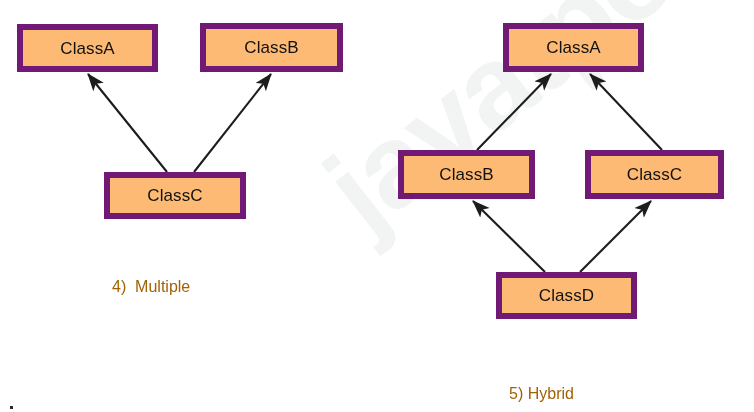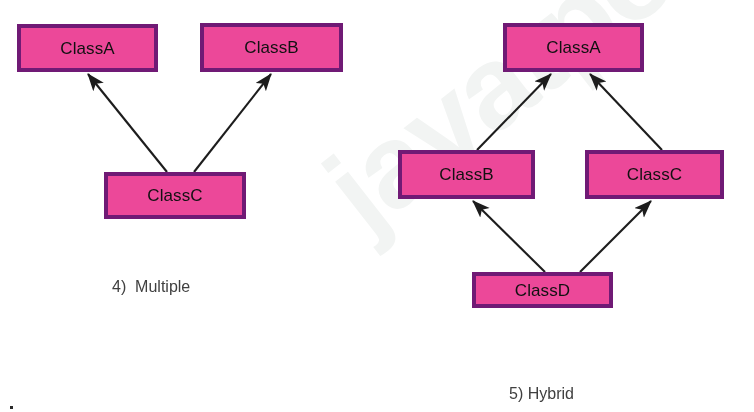--- a/index.html
+++ b/index.html
@@ -20,40 +20,40 @@
   .diagram-svg {
     position: absolute;
     left: 0;
     top: 0;
     width: 754px;
     height: 412px;
   }
   .class-box {
     position: absolute;
     box-sizing: border-box;
-    border: 4px solid #701a75;
-    background: #ec4899;
+    border: 6px solid #701a75;
+    background: #fdba74;
     display: flex;
     align-items: center;
     justify-content: center;
     z-index: 3;
   }
   .class-box-label {
     font-family: "Liberation Sans", sans-serif;
     font-size: 17px;
     color: #111111;
     letter-spacing: 0.1px;
     line-height: 1;
     white-space: nowrap;
   }
   .caption {
     position: absolute;
     font-family: "Liberation Sans", sans-serif;
     font-size: 16px;
-    color: #404040;
+    color: #a16207;
     white-space: pre;
     z-index: 3;
     line-height: 1;
   }
   .watermark {
     position: absolute;
     font-family: "Liberation Sans", sans-serif;
     font-size: 118px;
     font-weight: 700;
     color: #f2f4f3;
@@ -116,21 +116,21 @@
   </div>
 
   <div class="class-box" style="left:398px; top:150px; width:137px; height:49px;">
     <span class="class-box-label">ClassB</span>
   </div>
 
   <div class="class-box" style="left:585px; top:150px; width:139px; height:49px;">
     <span class="class-box-label">ClassC</span>
   </div>
 
-  <div class="class-box" style="left:472px; top:272px; width:141px; height:36px;">
+  <div class="class-box" style="left:496px; top:272px; width:141px; height:47px;">
     <span class="class-box-label">ClassD</span>
   </div>
 
   <div class="caption" style="left:509px; top:360px;margin-top:26px;">5) Hybrid</div>
 
   <div class="corner-dot" style="left:10px; top:406px;"></div>
 
 </div>
 
 </body></html>

